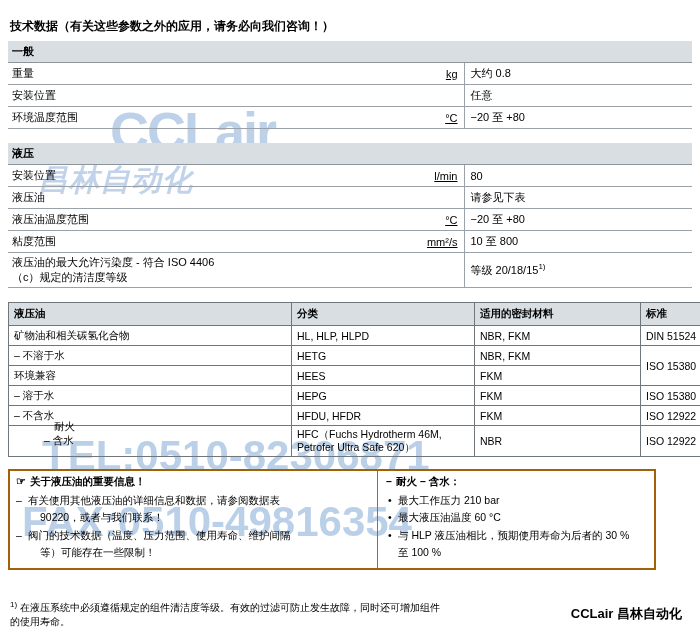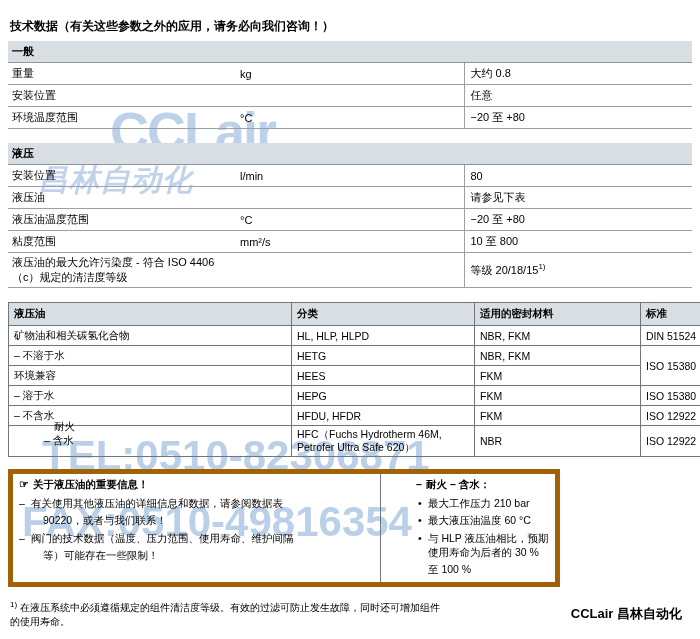--- a/index.html
+++ b/index.html
@@ -105,22 +105,23 @@
     border-bottom: 1px solid #8d959c;
   }
   .row td {
     border-bottom: 1px solid #9aa1a8;
   }
   .row .c-label {
     width: 330px;
   }
   .row .c-unit {
     width: 60px;
-    text-align: left;
+    text-align: right;
     padding-right: 6px;
+    text-decoration: underline;
   }
   .row .c-val {
     border-left: 1px solid #9aa1a8;
     padding-left: 6px;
   }
   .sec-gap td {
     height: 10px;
     border: none;
   }
   .sup {
@@ -163,28 +164,27 @@
   .cat-cell {
     vertical-align: middle;
   }
   .two-line {
     line-height: 1.25;
   }
 
   
   .notes {
     margin-top: 12px;
-    width: 552px;
-    border: 5px solid #a16207;
+    width: 648px;
+    border: 2px solid #a16207;
     box-sizing: border-box;
     display: flex;
     position: relative;
     z-index: 10;
     min-height: 90px;
-    gap: 27px;
   }
   .notes-left {
     width: 368px;
     box-sizing: border-box;
     padding: 4px 6px 6px 6px;
     border-right: 1px solid #6f767c;
   }
   .notes-right {
     flex: 1;
     box-sizing: border-box;

